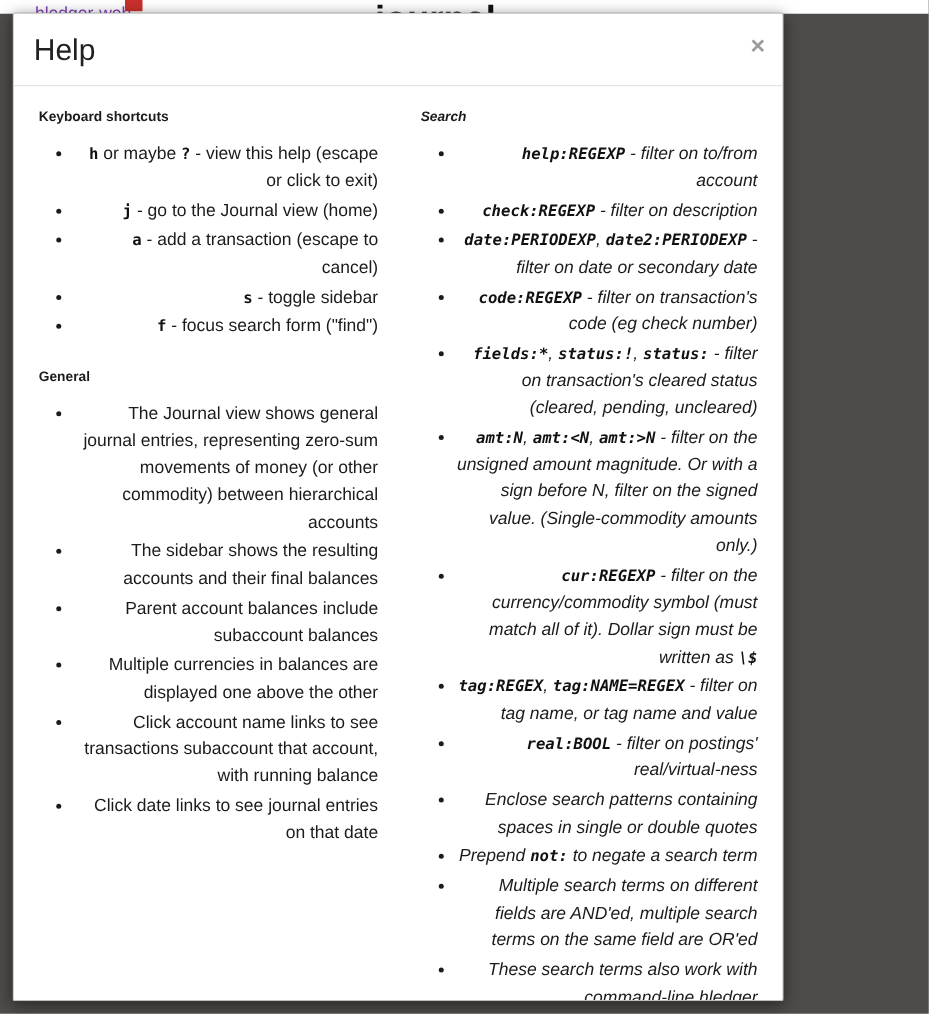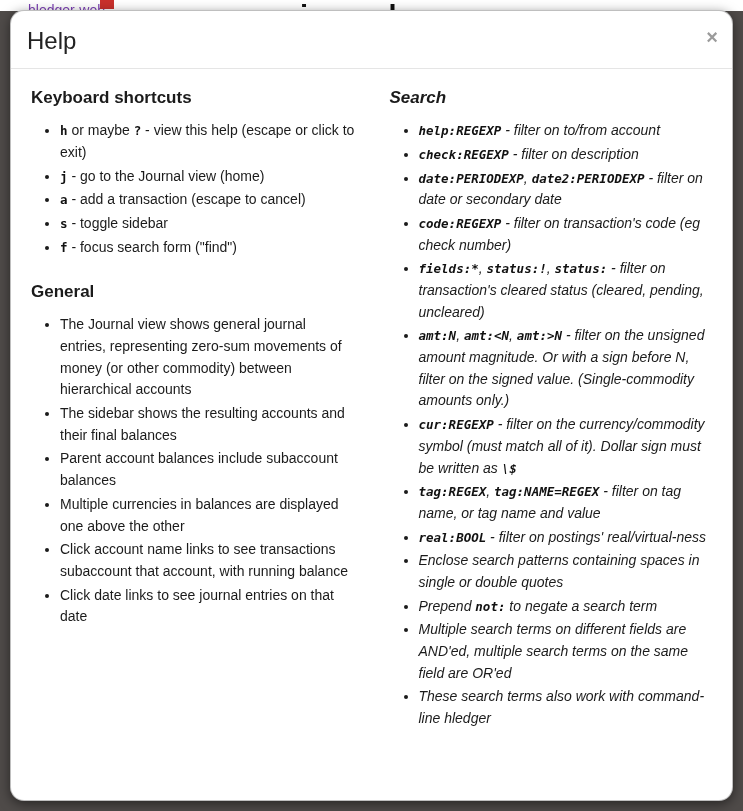--- a/index.html
+++ b/index.html
@@ -25,47 +25,47 @@
     position:absolute; left:100px; top:0; width:14px; height:9px;
     background:#c9302c;
   }
   .page-heading {
     position:absolute; left:300px; top:0;
     font-size:29px; font-weight:bold; color:#111; white-space:nowrap;
   }
 
   
   .modal {
-    position:absolute; left:10px; top:10px; width:723px; height:791px;
-    background:#fff; border:1px solid rgba(0,0,0,0.25); border-radius:14px;
+    position:absolute; left:10px; top:10px; width:617px; height:791px;
+    background:#fff; border:1px solid rgba(0,0,0,0.25); border-radius:2px;
     box-shadow:0 3px 12px rgba(0,0,0,0.5); z-index:2; overflow:hidden;
   }
   .modal-header {
     position:relative; padding:14px 15px 12px 16px;
     border-bottom:1px solid #e5e5e5;
   }
   .modal-title { font-size:24px; font-weight:500; color:#222; line-height:1.3; }
   .close {
     position:absolute; right:14px; top:16px;
     background:none; border:none; cursor:pointer;
     font-size:20px; font-weight:bold; color:#9b9b9b; line-height:1;
     font-family:"Liberation Sans","DejaVu Sans",sans-serif;
   }
   .modal-body { display:flex; padding:19px 20px 0 20px; }
   .col { width:50%; }
   .col-left  { padding-right:16px; }
   .col-right { padding-left:18px;font-style:italic; }
 
   h4.section {
-    font-size:17px; font-weight:bold; color:#1b1b1b;
+    font-size:11px; font-weight:bold; color:#1b1b1b;
     margin:24px 0 12px 0;
   }
   h4.section.first { margin-top:0; }
 
-  ul.help-list { margin:0 0 10px 0; padding-left:29px; list-style:disc; }
+  ul.help-list { margin:0 0 10px 0; padding-left:29px; list-style:disc;text-align:right; }
   ul.help-list li {
     font-size:14px; line-height:1.55; color:#1b1b1b; margin-bottom:2px;
   }
   code {
     font-family:"DejaVu Sans Mono","Liberation Mono",monospace;
     font-size:12.5px; font-weight:bold; color:#111;
   }
 </style>
 </head>
 <body>

